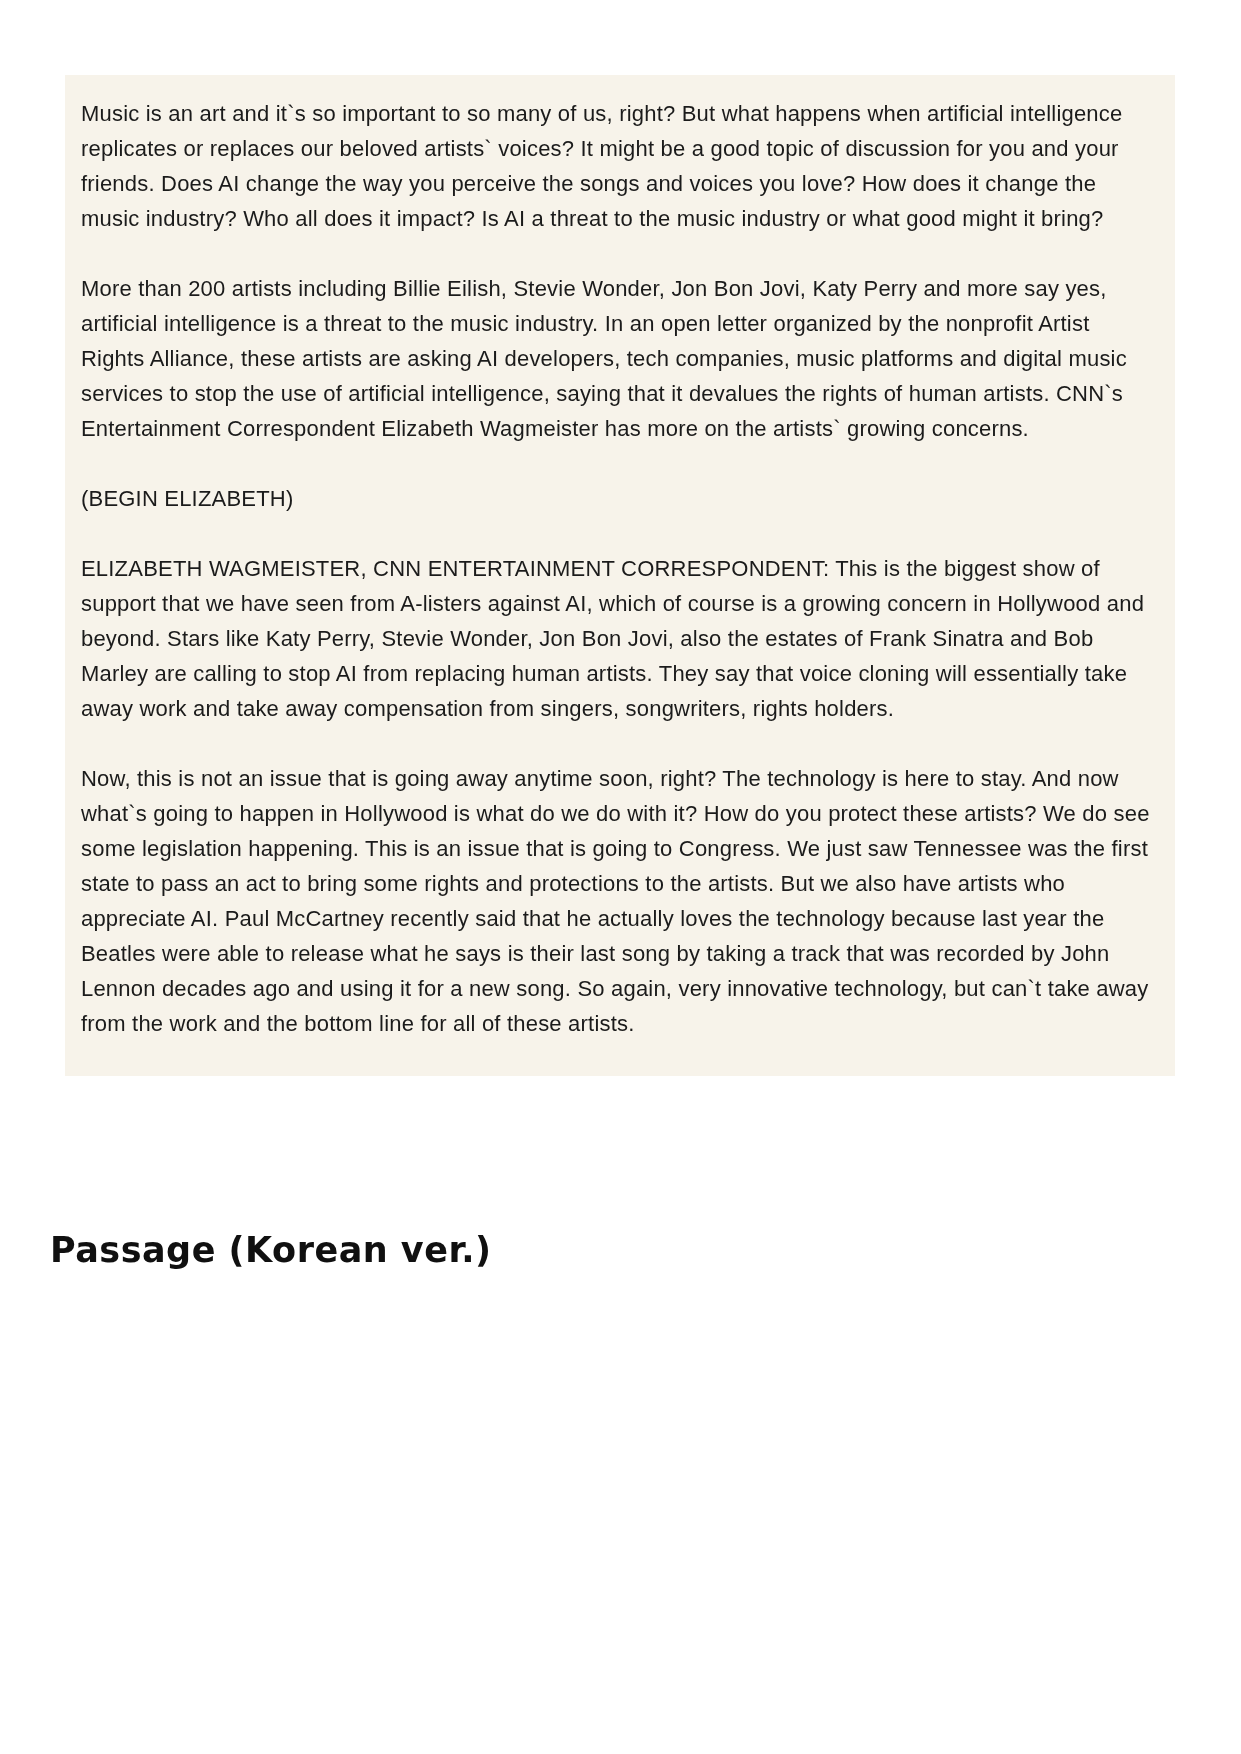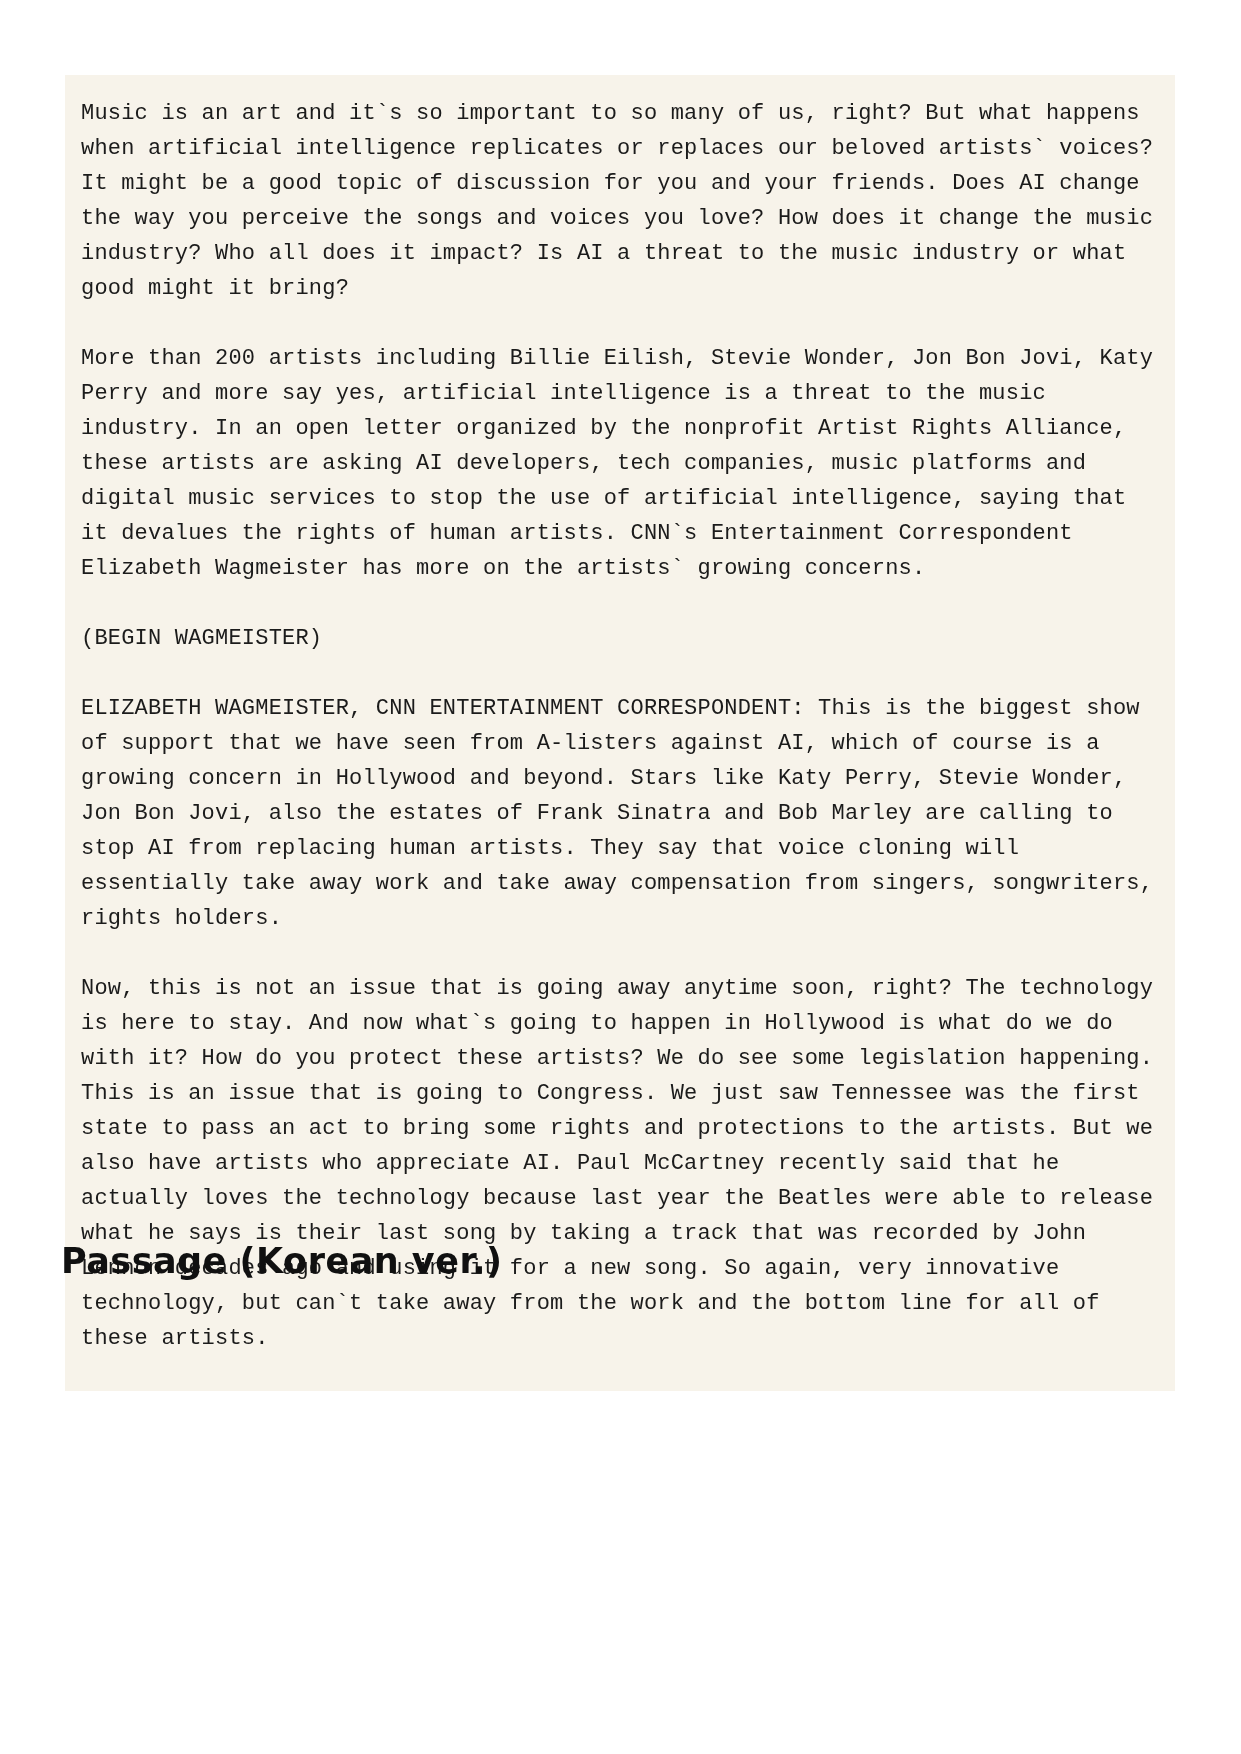--- a/index.html
+++ b/index.html
@@ -21,43 +21,42 @@
     box-sizing: border-box;
     background: #f7f3ea;
     color: #1b1b1b;
     padding: 21px 18px 26px 16px;
     font-size: 22px;
     line-height: 35px;
     letter-spacing: 0.2px;
   }
   .passage-box p {
     margin: 0 0 35px 0;
-    font-family: Liberation Mono, monospace;
   }
   .passage-box p:last-child {
     margin-bottom: 9px;
   }
   .section-heading {
     position: absolute;
     left: 50px;
     top: 1228px;
-    margin: 11px;
+    margin: 0;
     font-family: "DejaVu Sans", sans-serif;
     font-weight: 700;
     font-size: 35px;
     line-height: 44px;
     color: #101010;
     letter-spacing: 0.5px;
     white-space: nowrap;
   }
 </style>
 </head>
 <body>
 
 <section class="passage-box">
   <p>Music is an art and it`s so important to so many of us, right? But what happens when artificial intelligence replicates or replaces our beloved artists` voices? It might be a good topic of discussion for you and your friends. Does AI change the way you perceive the songs and voices you love? How does it change the music industry? Who all does it impact? Is AI a threat to the music industry or what good might it bring?</p>
   <p>More than 200 artists including Billie Eilish, Stevie Wonder, Jon Bon Jovi, Katy Perry and more say yes, artificial intelligence is a threat to the music industry. In an open letter organized by the nonprofit Artist Rights Alliance, these artists are asking AI developers, tech companies, music platforms and digital music services to stop the use of artificial intelligence, saying that it devalues the rights of human artists. CNN`s Entertainment Correspondent Elizabeth Wagmeister has more on the artists` growing concerns.</p>
-  <p>(BEGIN WAGMEISTER)</p>
+  <p>(BEGIN ELIZABETH)</p>
   <p>ELIZABETH WAGMEISTER, CNN ENTERTAINMENT CORRESPONDENT: This is the biggest show of support that we have seen from A-listers against AI, which of course is a growing concern in Hollywood and beyond. Stars like Katy Perry, Stevie Wonder, Jon Bon Jovi, also the estates of Frank Sinatra and Bob Marley are calling to stop AI from replacing human artists. They say that voice cloning will essentially take away work and take away compensation from singers, songwriters, rights holders.</p>
   <p>Now, this is not an issue that is going away anytime soon, right? The technology is here to stay. And now what`s going to happen in Hollywood is what do we do with it? How do you protect these artists? We do see some legislation happening. This is an issue that is going to Congress. We just saw Tennessee was the first state to pass an act to bring some rights and protections to the artists. But we also have artists who appreciate AI. Paul McCartney recently said that he actually loves the technology because last year the Beatles were able to release what he says is their last song by taking a track that was recorded by John Lennon decades ago and using it for a new song. So again, very innovative technology, but can`t take away from the work and the bottom line for all of these artists.</p>
 </section>
 
 <h2 class="section-heading">Passage (Korean ver.)</h2>
 
 </body></html>

